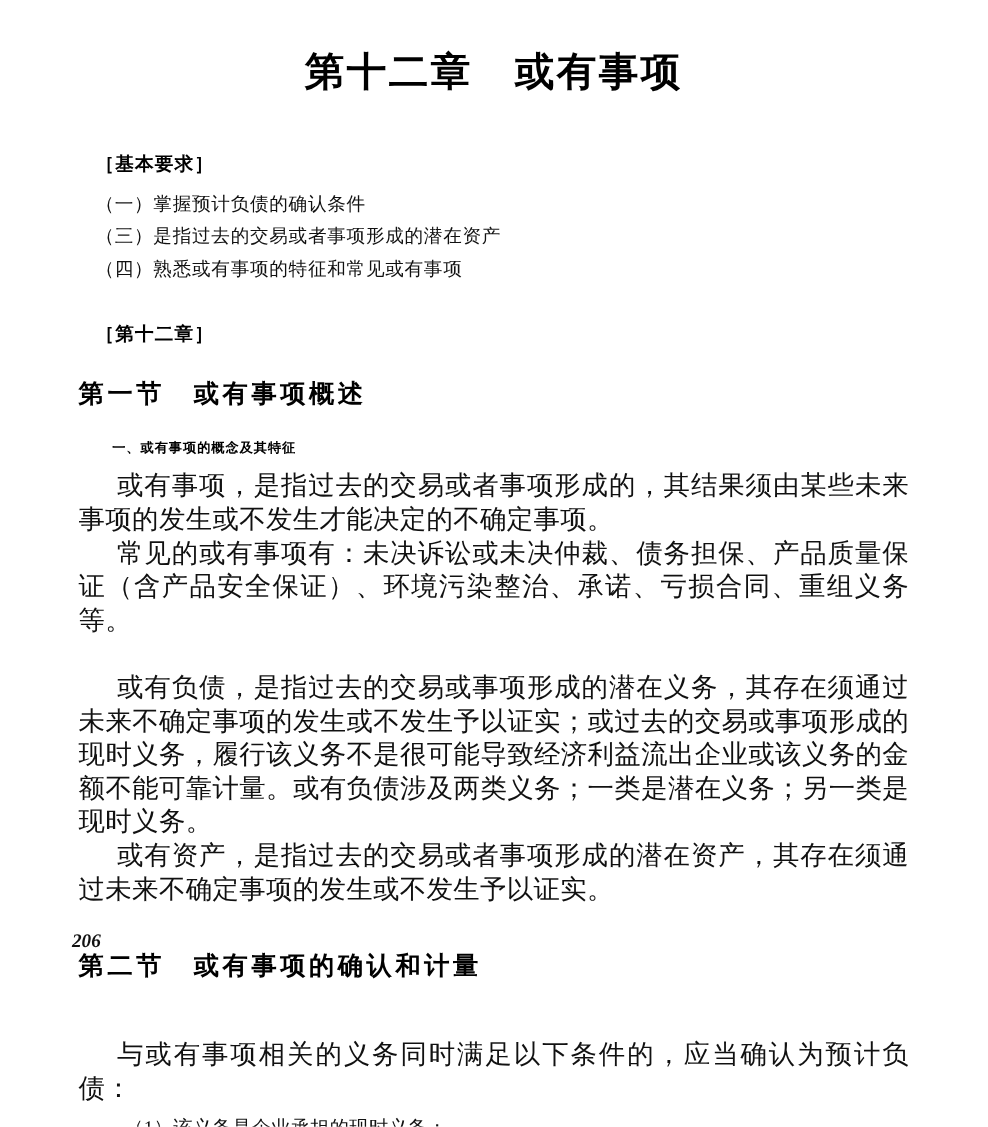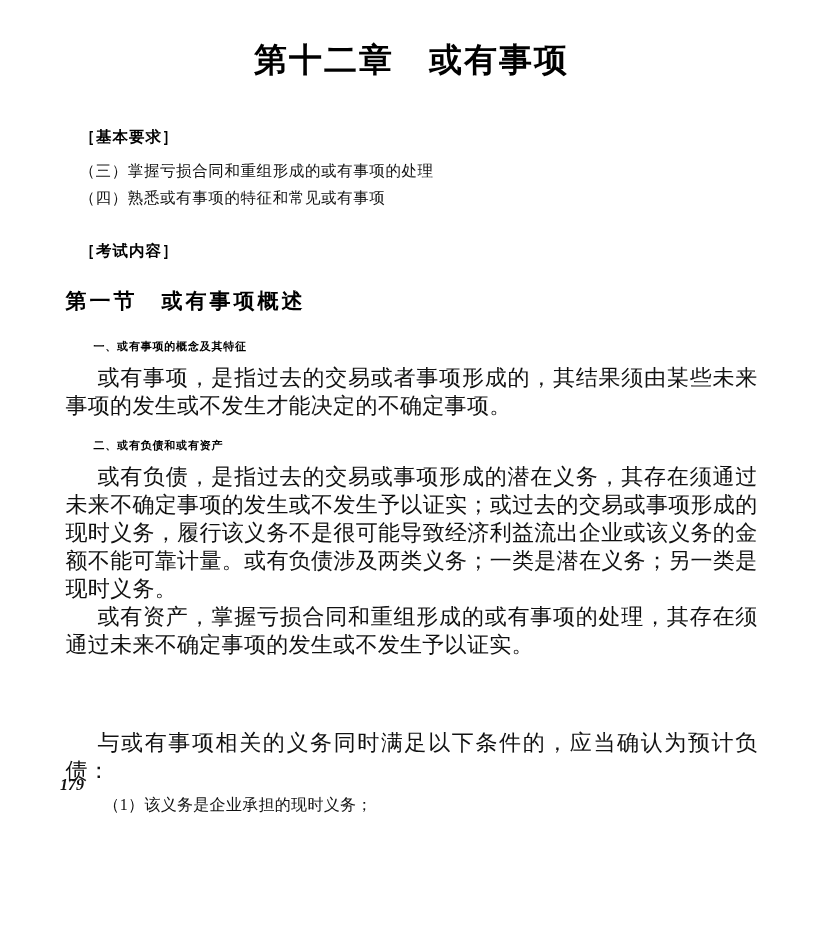--- a/index.html
+++ b/index.html
@@ -113,61 +113,63 @@
 
 <div class="page">
 
   <h1 class="chapter-title">第十二章　或有事项</h1>
 
   <div class="content">
 
     <div class="bracket-head">［基本要求］</div>
 
     <ul class="req-list">
-      <li>（三）掌握亏损合同和重组形成的或有事项的处理</li>
+      <li>（一）掌握预计负债的确认条件</li>
+      <li>（三）是指过去的交易或者事项形成的潜在资产</li>
       <li>（四）熟悉或有事项的特征和常见或有事项</li>
     </ul>
 
     <div class="spacer-lg"></div>
 
-    <div class="bracket-head">［考试内容］</div>
+    <div class="bracket-head">［第十二章］</div>
 
     <div class="spacer-sm"></div>
 
     <h2 class="section-title">第一节　或有事项概述</h2>
 
     <div class="spacer-md"></div>
 
     <h3 class="sub-head">一、或有事项的概念及其特征</h3>
 
     <div class="spacer-sm"></div>
 
     <p class="body-text">或有事项，是指过去的交易或者事项形成的，其结果须由某些未来事项的发生或不发生才能决定的不确定事项。</p>
+    <p class="body-text">常见的或有事项有：未决诉讼或未决仲裁、债务担保、产品质量保证（含产品安全保证）、环境污染整治、承诺、亏损合同、重组义务等。</p>
 
     <div class="spacer-md"></div>
 
-    <h3 class="sub-head">二、或有负债和或有资产</h3>
 
     <div class="spacer-sm"></div>
 
     <p class="body-text">或有负债，是指过去的交易或事项形成的潜在义务，其存在须通过未来不确定事项的发生或不发生予以证实；或过去的交易或事项形成的现时义务，履行该义务不是很可能导致经济利益流出企业或该义务的金额不能可靠计量。或有负债涉及两类义务；一类是潜在义务；另一类是现时义务。</p>
-    <p class="body-text">或有资产，掌握亏损合同和重组形成的或有事项的处理，其存在须通过未来不确定事项的发生或不发生予以证实。</p>
+    <p class="body-text">或有资产，是指过去的交易或者事项形成的潜在资产，其存在须通过未来不确定事项的发生或不发生予以证实。</p>
 
     <div class="spacer-lg"></div>
 
+    <h2 class="section-title">第二节　或有事项的确认和计量</h2>
 
     <div class="spacer-lg"></div>
 
 
     <div class="spacer-sm"></div>
 
     <p class="body-text">与或有事项相关的义务同时满足以下条件的，应当确认为预计负债：</p>
 
     <ul class="num-list">
       <li>（1）该义务是企业承担的现时义务；</li>
 
     </ul>
 
   </div>
 
-  <div class="page-number">179</div>
+  <div class="page-number">206</div>
 
 </div>
 
 </body></html>

